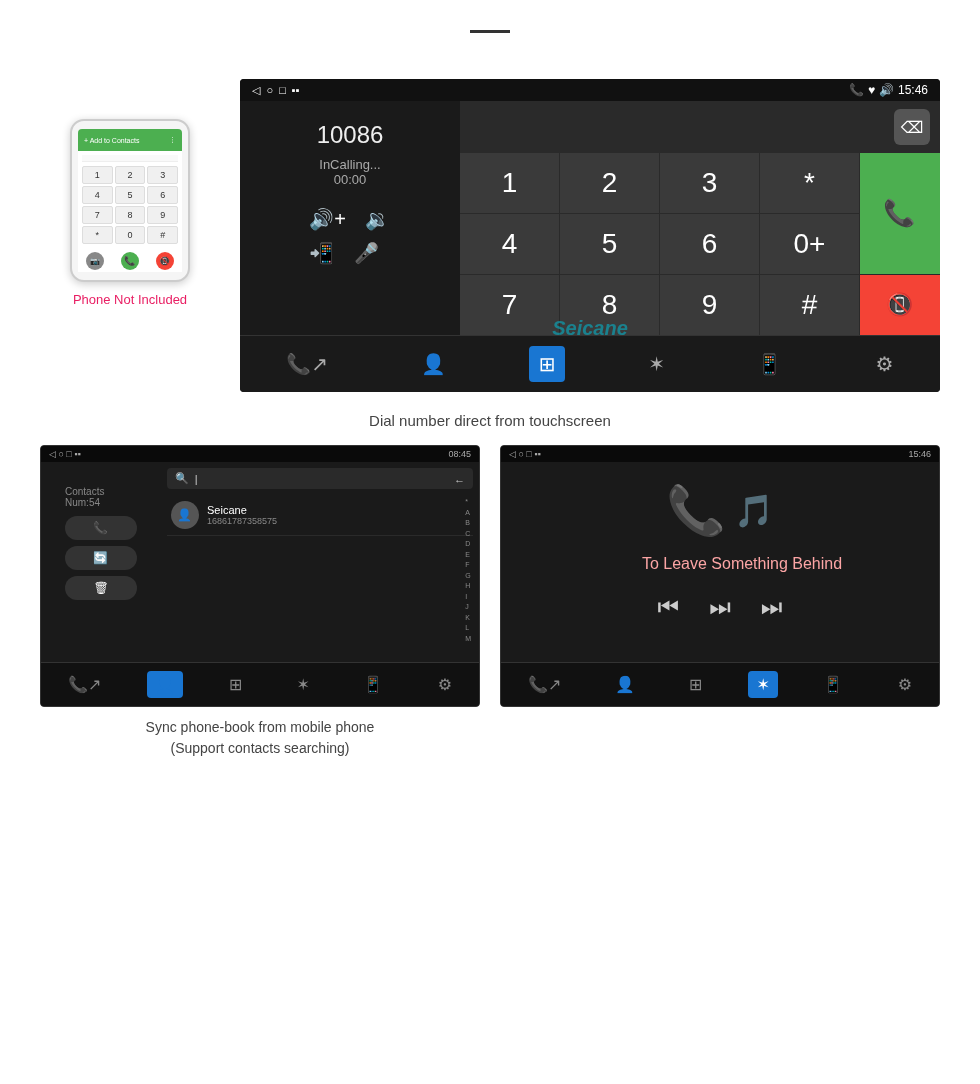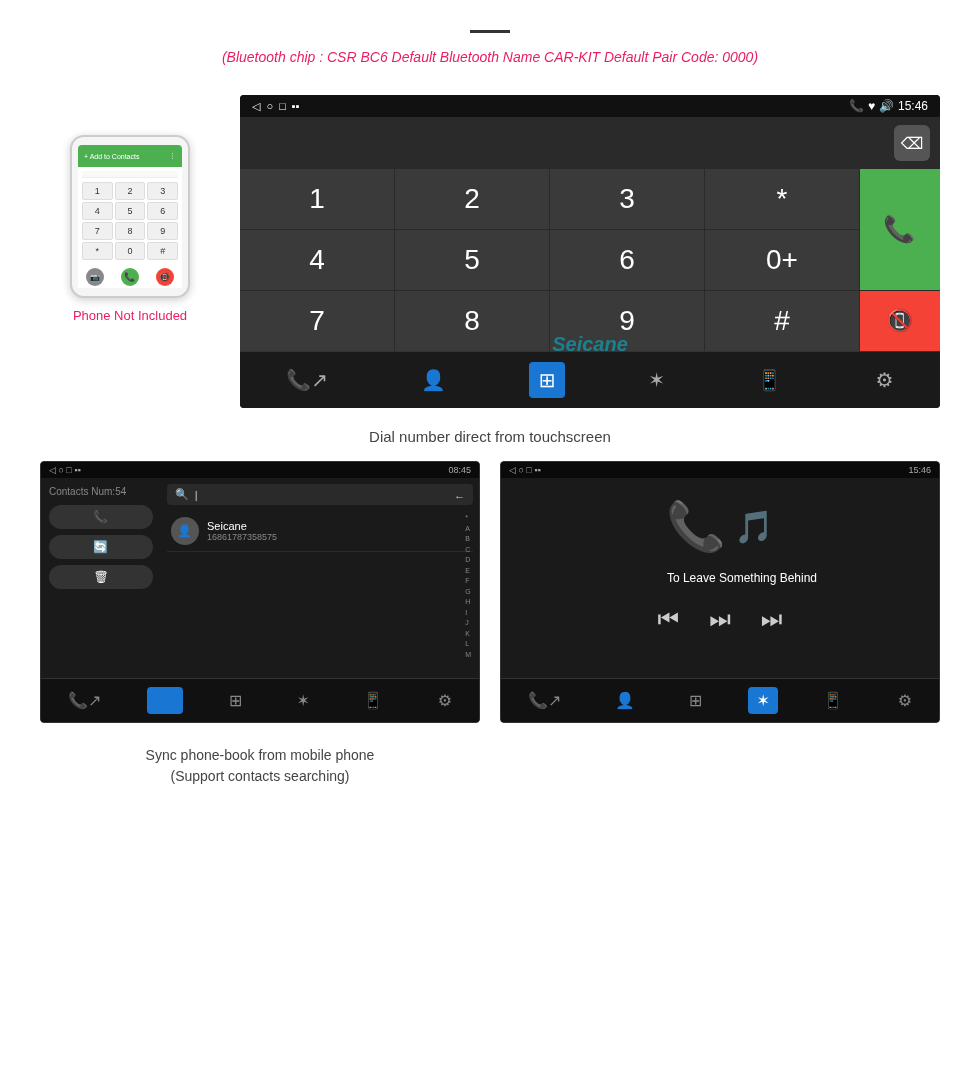--- a/index.html
+++ b/index.html
@@ -301,21 +301,21 @@
       font-size: 9px;
     }
     .contacts-body {
       display: flex;
       background: #111;
       min-height: 200px;
     }
     .contacts-sidebar {
       width: 120px;
       background: #1a1a1a;
-      padding: 8px;
+      padding: 24px;
       color: #ccc;
     }
     .contacts-num {
       font-size: 10px;
       color: #888;
       margin-bottom: 8px;
     }
     .contacts-action-btn {
       background: #333;
       border-radius: 16px;
@@ -423,22 +423,22 @@
     .music-phone-icon {
       font-size: 48px;
       color: #888;
       margin-right: 8px;
     }
     .music-note-icon {
       font-size: 32px;
       color: #666;
     }
     .music-title {
-      color: #ffffff;
-      font-size: 12px;
+      color: #fca5a5;
+      font-size: 16px;
       margin-bottom: 20px;
       margin-left: 44px;
     }
     .music-controls {
       display: flex;
       gap: 30px;
       color: #ccc;
       font-size: 24px;
     }
     .music-bottom-nav {
@@ -458,29 +458,27 @@
       background: #1976D2;
       color: white;
     }
 
     .screenshot-caption {
       text-align: center;
       color: #444;
       font-size: 14px;
       padding: 10px 0 4px;
       line-height: 1.5;
-      margin-top: 12px;
     }
   </style>
 </head>
 <body>
 
 <div class="header-section">
   <div class="header-divider"></div>
-  <p class="header-specs">(Bluetooth chip : CSR BC6    Default Bluetooth Name CAR-KIT    Default Pair Code: 0000)</p>
 </div>
 
 <div class="main-image-area">
 
   <div class="phone-mockup-container">
     <div class="phone-mockup">
       <div class="phone-top-bar">
         <span>+ Add to Contacts</span>
         <span>⋮</span>
       </div>
@@ -522,20 +520,35 @@
       <div class="status-bar-right">
         <span>📞</span>
         <span>♥</span>
         <span>🔊</span>
         <span>15:46</span>
       </div>
     </div>
 
     <div class="dial-main">
 
+      <div class="dial-left">
+        <div class="dial-number-display">10086</div>
+        <div class="dial-status">InCalling...</div>
+        <div class="dial-timer">00:00</div>
+        <div class="dial-controls">
+          <div class="dial-control-row">
+            <span class="dial-ctrl-btn">🔊+</span>
+            <span class="dial-ctrl-btn">🔉</span>
+          </div>
+          <div class="dial-control-row">
+            <span class="dial-ctrl-btn">📲</span>
+            <span class="dial-ctrl-btn">🎤</span>
+          </div>
+        </div>
+      </div>
 
       <div class="dial-keypad">
         <div class="dial-input-row">
           <div class="dial-backspace">⌫</div>
         </div>
         <div class="keypad-grid">
           <div class="key-btn">1</div>
           <div class="key-btn">2</div>
           <div class="key-btn">3</div>
           <div class="key-btn">*</div>

